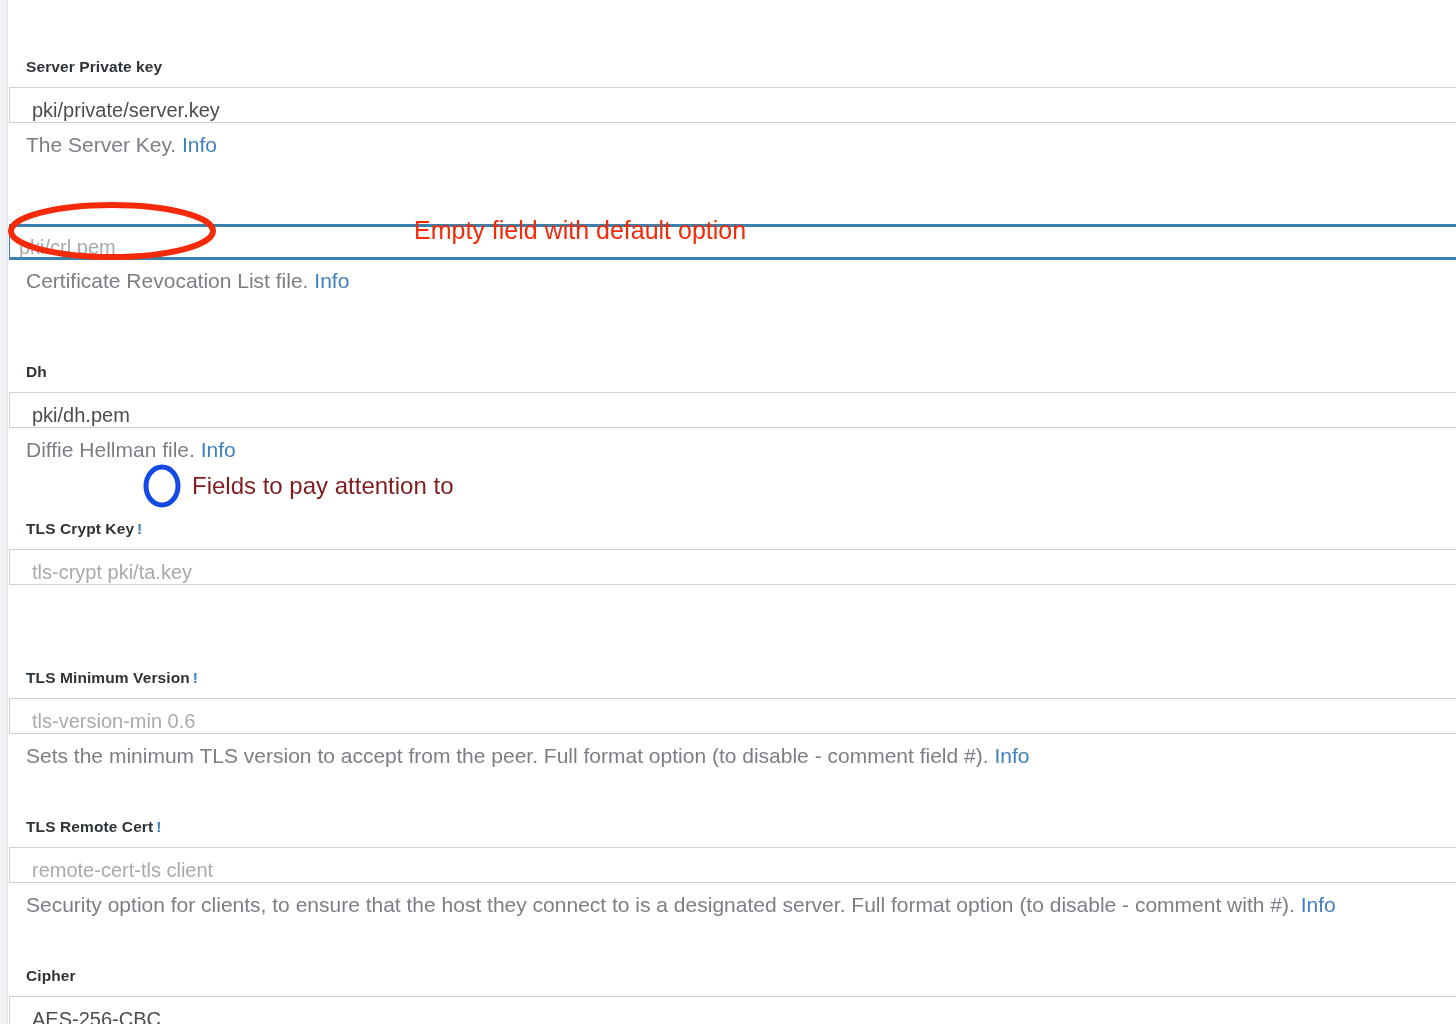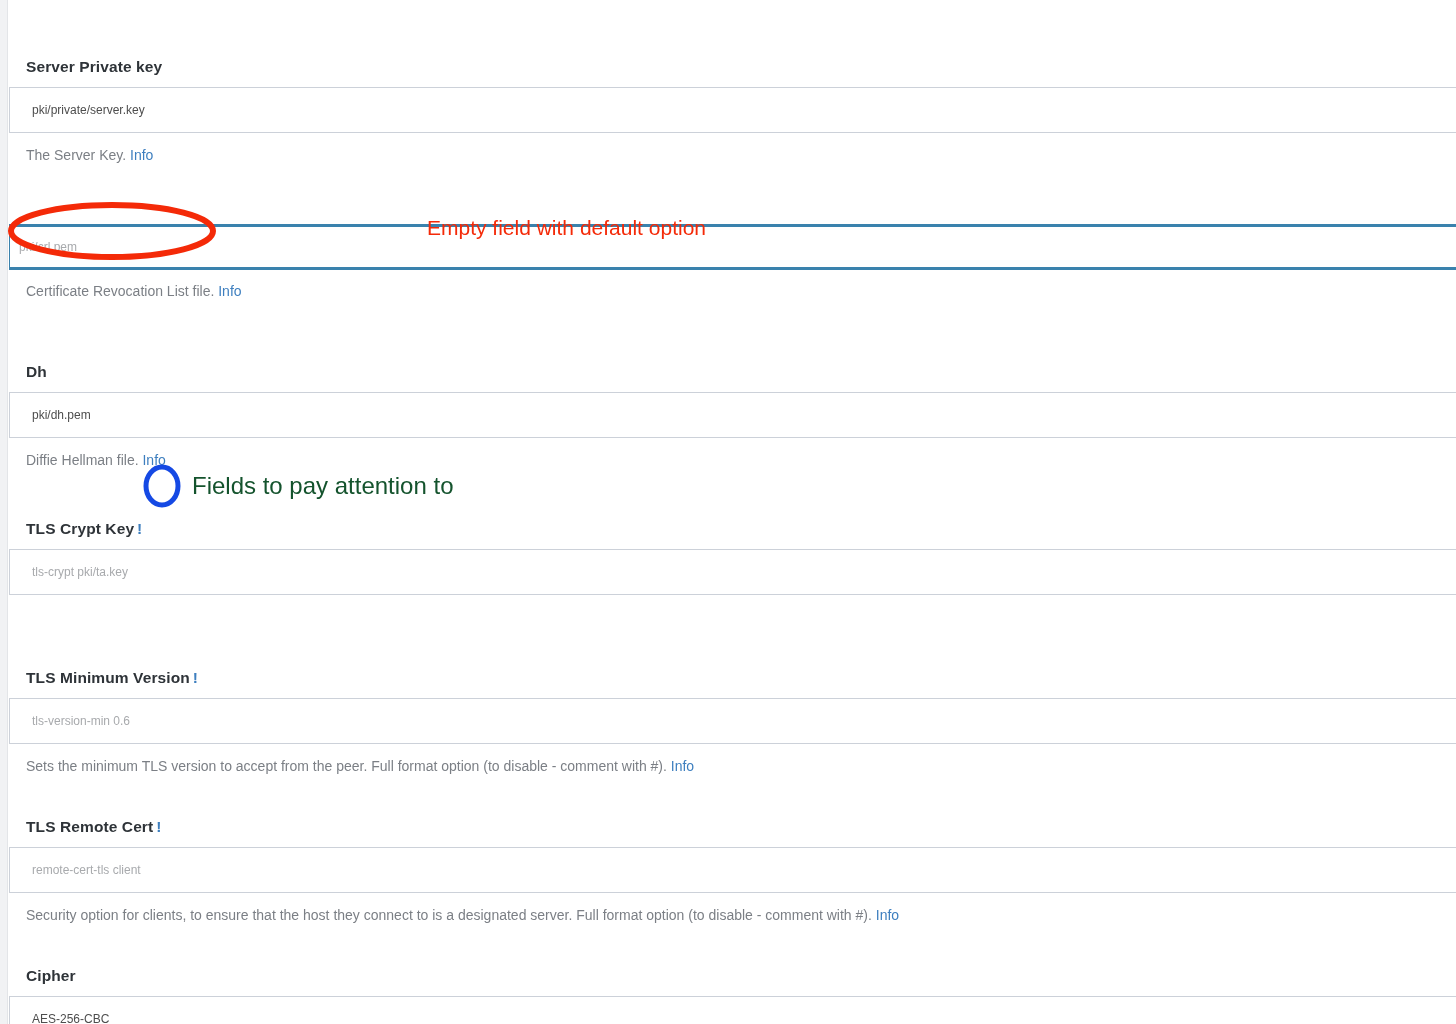--- a/index.html
+++ b/index.html
@@ -54,46 +54,46 @@
   .bang {
     color: #3e7fbf;
     font-weight: bold;
     font-size: 15.5px;
     margin-left: 3px;
   }
 
   .field-input {
     box-sizing: border-box;
     width: 1447px;
-    height: 46px;
+    height: 36px;
     background: #ffffff;
     border: 1px solid #ccd1d9;
     border-right: none;
-    font-size: 12px;
+    font-size: 20px;
     color: #4d4d4d;
     padding-left: 22px;
     line-height: 44px;
     white-space: nowrap;
     overflow: hidden;
   }
   .field-input.placeholder {
     color: #a8aaad;
   }
   .field-input.focused {
     border: 1px solid #3a82ad;
     border-top-width: 3px;
     border-bottom-width: 3px;
     border-left-color: #3a82ad;
     border-right: none;
     line-height: 40px;
     padding-left: 9px;
   }
 
   .field-help {
-    font-size: 14px;
+    font-size: 21px;
     color: #7b7f85;
     margin-left: 17px;
     line-height: 20px;
     white-space: nowrap;
   }
   .info-link {
     color: #3e7fbf;
     cursor: pointer;
   }
 
@@ -103,31 +103,31 @@
     left: 0; top: 0;
     width: 1456px; height: 1024px;
     pointer-events: none;
   }
   .anno-text {
     position: absolute;
     white-space: nowrap;
     font-family: "Liberation Sans", sans-serif;
   }
   #anno-red-text {
-    left: 427px;
+    left: 414px;
     top: 216px;
-    font-size: 21px;
+    font-size: 25px;
     color: #f42a08;
     letter-spacing: 0px;
   }
   #anno-blue-text {
     left: 192px;
     top: 472px;
     font-size: 24px;
-    color: #14532d;
+    color: #7f1d1d;
     letter-spacing: 0px;
   }
 </style>
 </head>
 <body>
 
 <div id="left-gutter"></div>
 
 <div id="form-area">
 
@@ -159,21 +159,21 @@
     <div style="height:10px"></div>
     <div class="field-input placeholder">tls-crypt pki/ta.key</div>
     <div style="height:12px"></div>
   </div>
 
   <div class="field-group" style="top:625px;">
     <div class="field-label"><span>TLS Minimum Version</span><span class="bang">!</span></div>
     <div style="height:10px"></div>
     <div class="field-input placeholder">tls-version-min 0.6</div>
     <div style="height:12px"></div>
-    <div class="field-help"><span>Sets the minimum TLS version to accept from the peer. Full format option (to disable - comment with #).</span> <span class="info-link">Info</span></div>
+    <div class="field-help"><span>Sets the minimum TLS version to accept from the peer. Full format option (to disable - comment field #).</span> <span class="info-link">Info</span></div>
   </div>
 
   <div class="field-group" style="top:774px;">
     <div class="field-label"><span>TLS Remote Cert</span><span class="bang">!</span></div>
     <div style="height:10px"></div>
     <div class="field-input placeholder">remote-cert-tls client</div>
     <div style="height:12px"></div>
     <div class="field-help"><span>Security option for clients, to ensure that the host they connect to is a designated server. Full format option (to disable - comment with #).</span> <span class="info-link">Info</span></div>
   </div>
 

